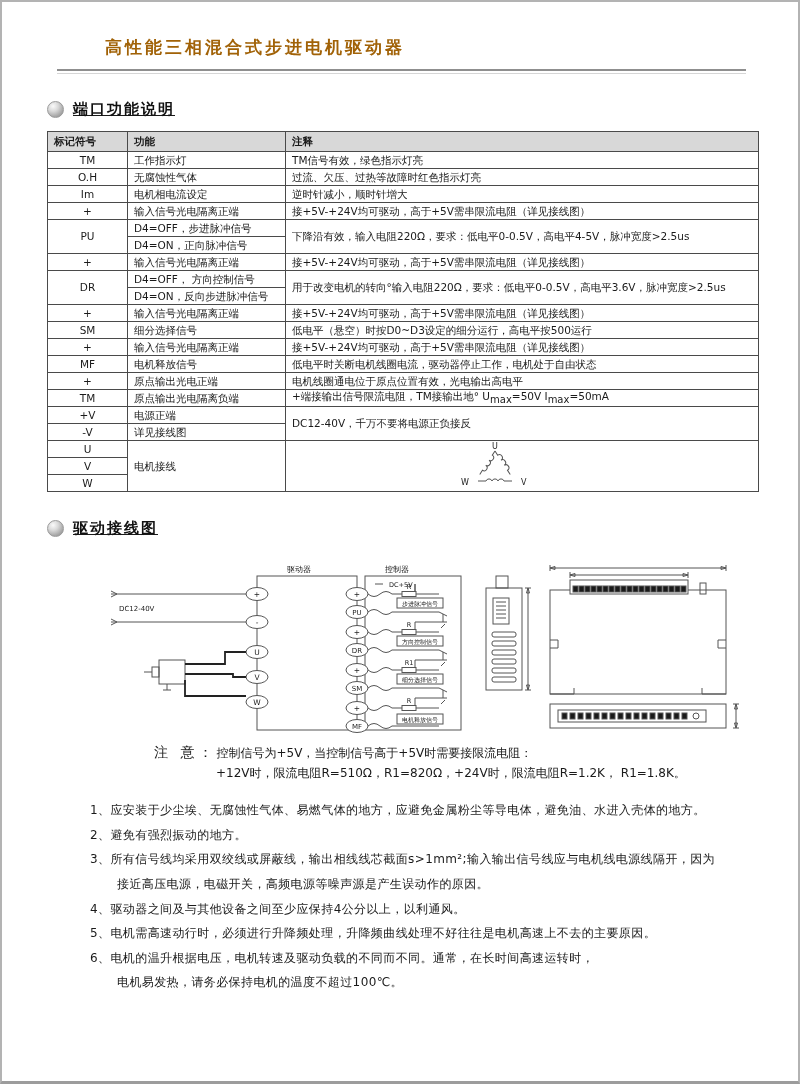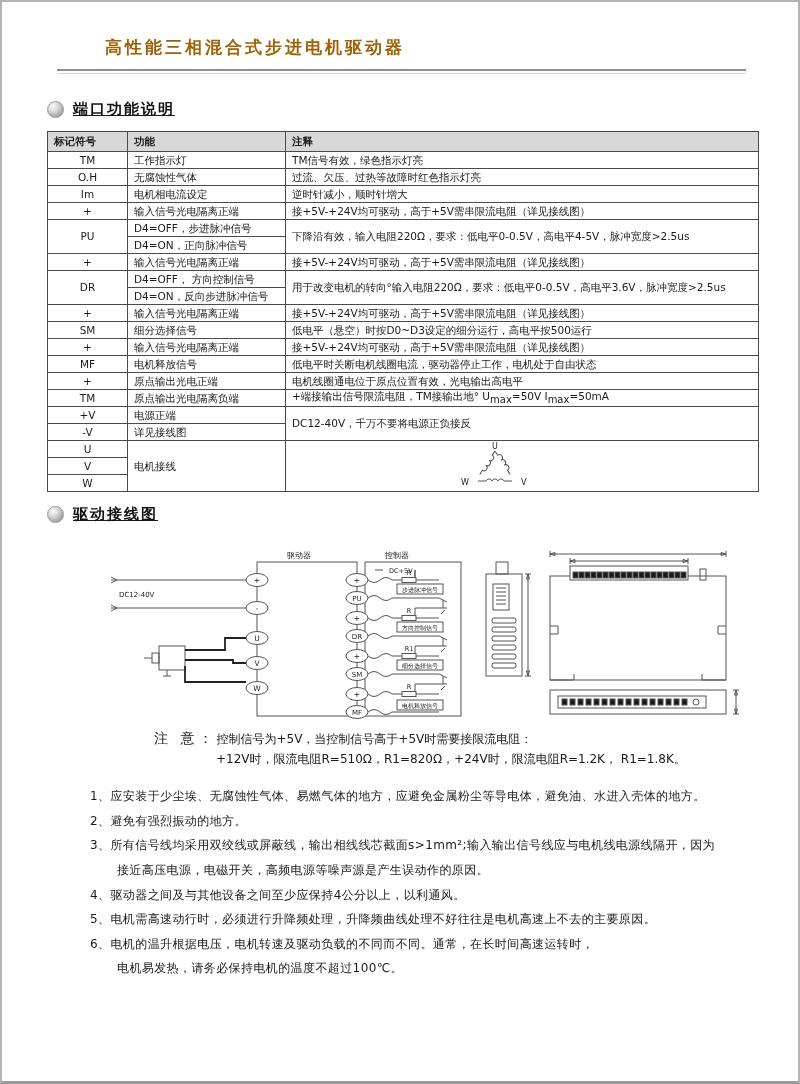--- a/index.html
+++ b/index.html
@@ -168,21 +168,21 @@
     </tr>
     <tr>
       <td class="sym">V</td>
     </tr>
     <tr>
       <td class="sym">W</td>
     </tr>
   </tbody>
     </table>
 
-  <div class="sect" style="margin-top:13px;">
+  <div class="sect" style="margin-top:27px;">
     <span class="sphere"></span>
     <span class="sect-label">驱动接线图</span>
   </div>
 
   <div class="diagram-zone">
 
     <svg class="wiring-svg" width="370" height="176" viewBox="0 0 370 176">
       <text x="202" y="10" font-size="8" text-anchor="middle">驱动器</text>
       <text x="300" y="10" font-size="8" text-anchor="middle">控制器</text>
 

